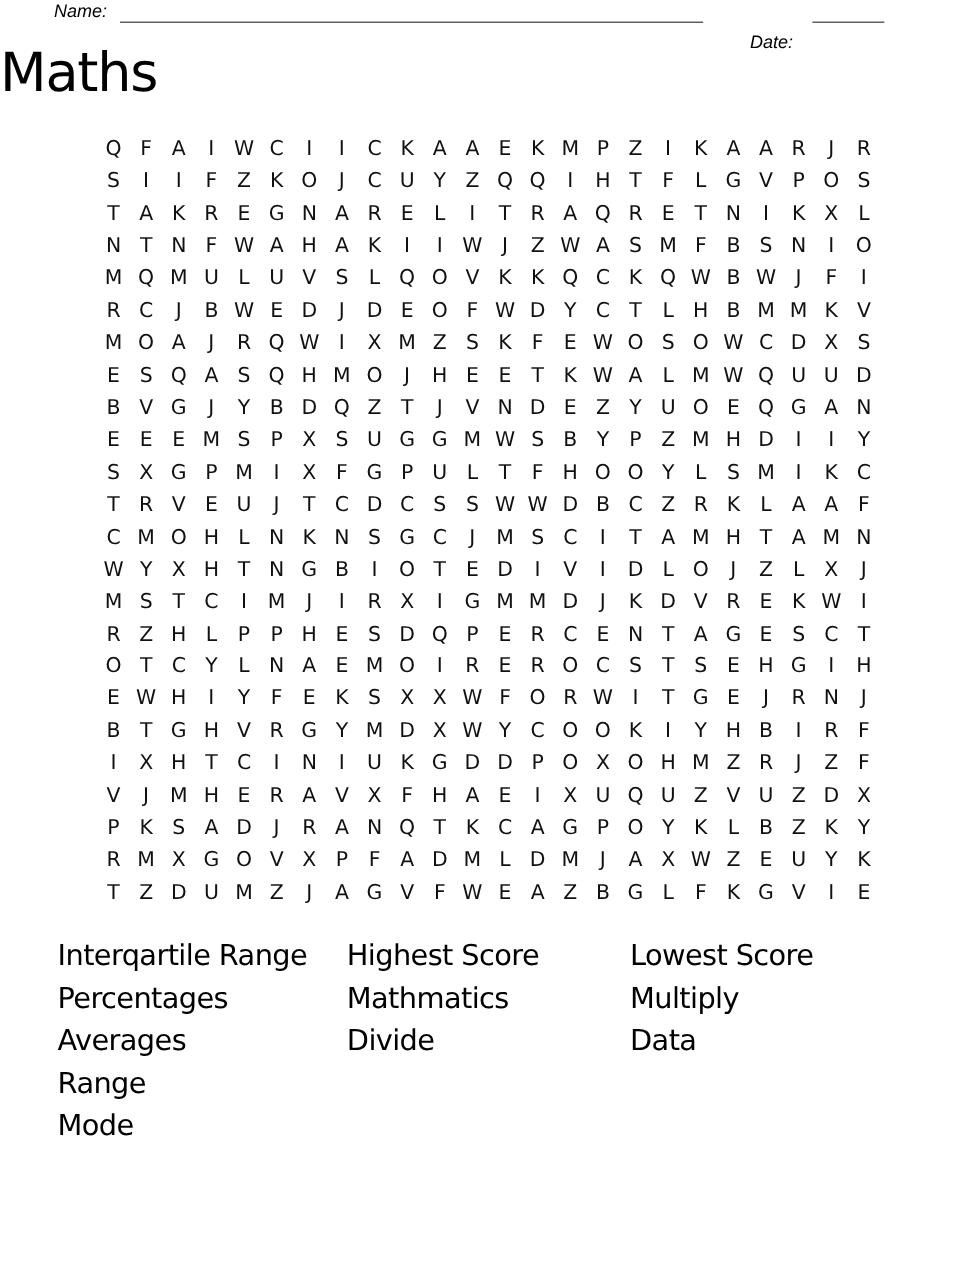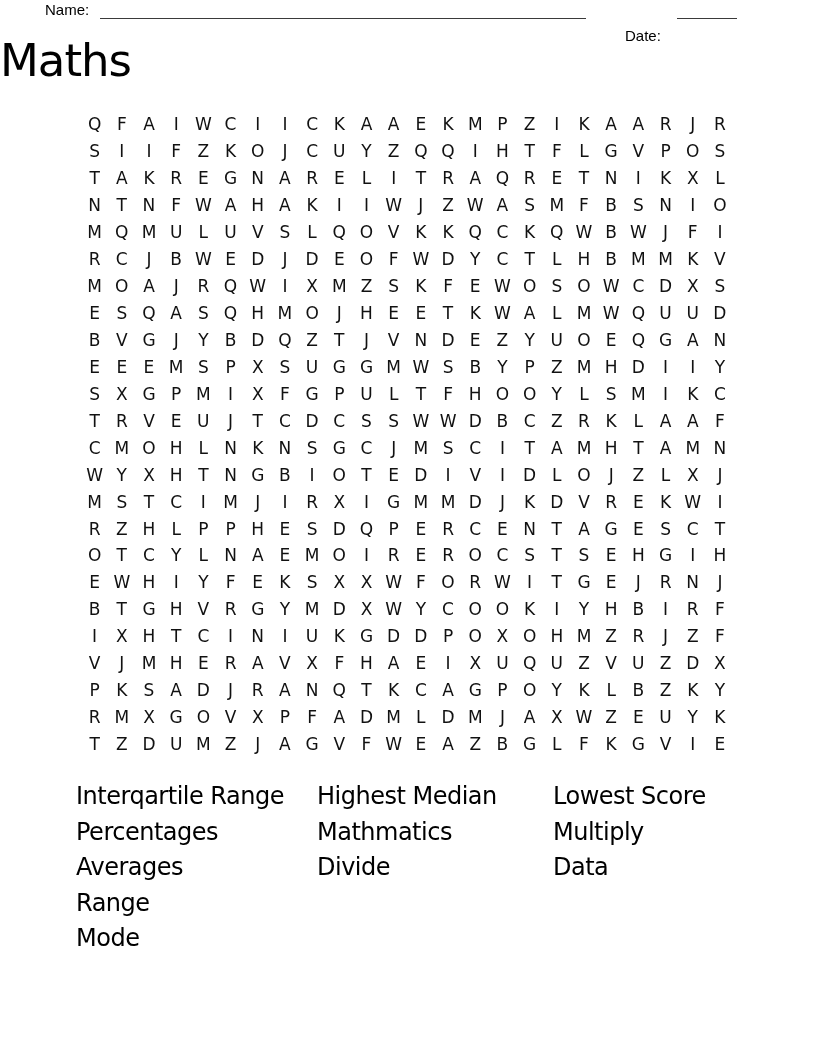--- a/index.html
+++ b/index.html
@@ -9,21 +9,21 @@
     width:816px; height:1056px;
     background:#ffffff;
     overflow:hidden;
     font-family:"DejaVu Sans", sans-serif;
     color:#000000;
   }
   
   .hdr-label {
     position:absolute; top:1px;
     font-family:"Liberation Sans", sans-serif;
-    font-size:15px; color:#000;
+    font-size:15px; color:#000;font-style:italic;
   }
   .name-label { left:45px; }
   .date-label { left:625px;margin-top:26px; }
   .hdr-line {
     position:absolute; top:18px; height:0;
     border-bottom:1.4px solid #3a3a3a;
   }
   .name-line { left:100px; width:486px; }
   .date-line { left:677px; width:60px; }
   
@@ -44,21 +44,20 @@
   .cell {
     display:flex; align-items:center; justify-content:center;
     font-size:17px; font-weight:500;
     color:#111;
   }
   
   .words {
     position:absolute; left:48px; top:779px; right:20px;
     display:grid;
     grid-template-columns:241px 236px auto;
-    margin-left:28px;
   }
   .word {
     font-size:24px; font-weight:500;
     line-height:35.6px;
     letter-spacing:-0.5px;
     color:#000;
     white-space:nowrap;
   }
 </style>
 </head>
@@ -655,21 +654,21 @@
 
   <div class="words">
     <div>
         <div class="word">Interqartile Range</div>
         <div class="word">Percentages</div>
         <div class="word">Averages</div>
         <div class="word">Range</div>
         <div class="word">Mode</div>
       </div>
     <div>
-        <div class="word">Highest Median</div>
+        <div class="word">Highest Score</div>
         <div class="word">Mathmatics</div>
         <div class="word">Divide</div>
       </div>
     <div>
         <div class="word">Lowest Score</div>
         <div class="word">Multiply</div>
         <div class="word">Data</div>
       </div>
   </div>
 

